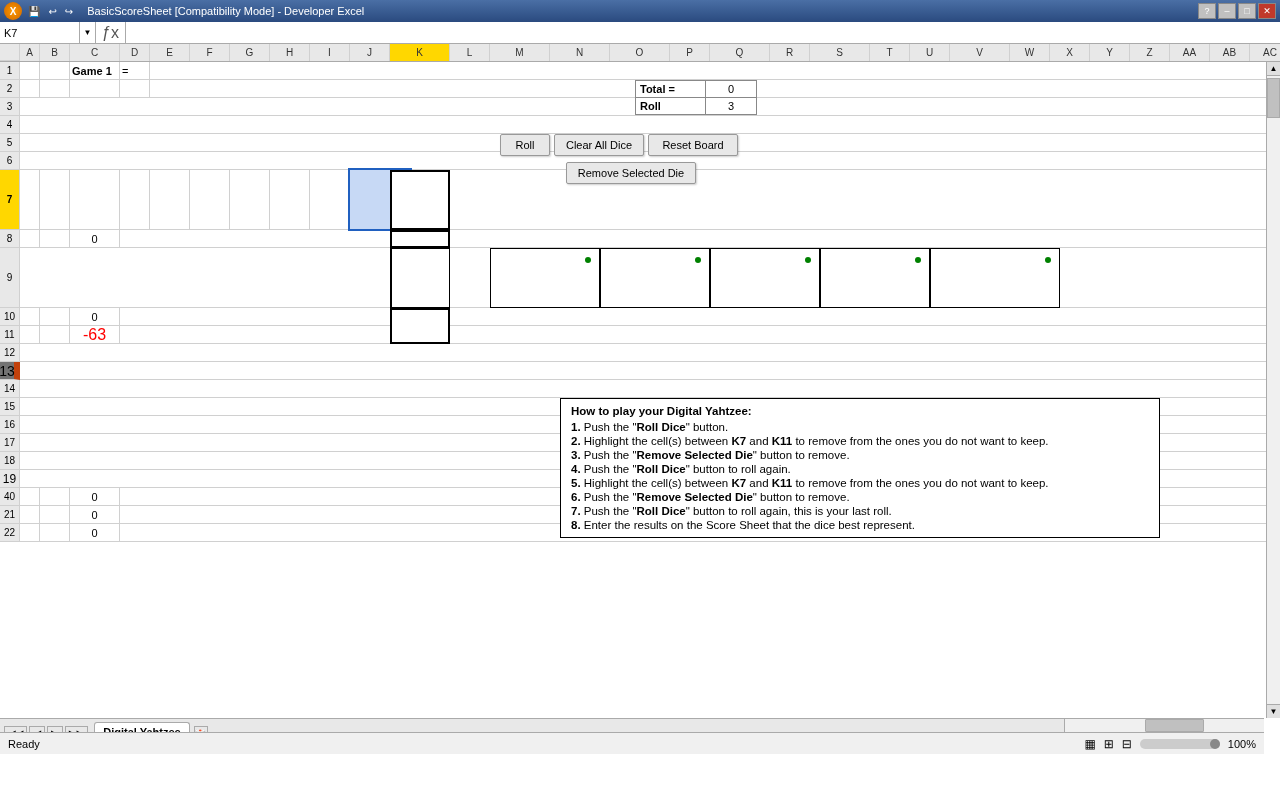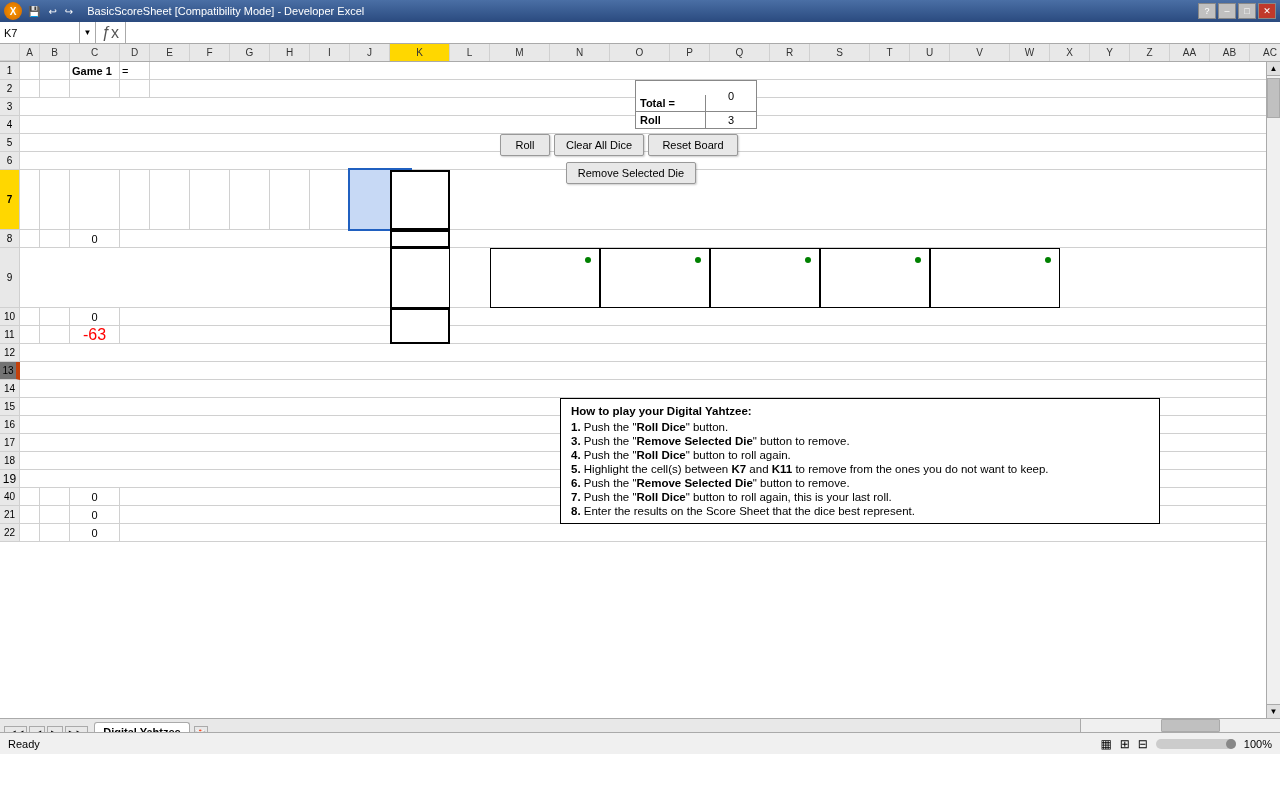--- a/index.html
+++ b/index.html
@@ -289,21 +289,21 @@
                 <div style="width:50px; border-right:1px solid #d0d0d0; height:100%; display:flex; align-items:center; justify-content:center; font-size:16px; color:red;">-63</div>
                 <div style="flex:1;"></div>
               </div>
             </div>
 
             <div style="display:flex; height:18px; flex-shrink:0;">
                 <div style="width:20px; min-width:20px; background:#e8e8e8; border-right:1px solid #d0d0d0; border-bottom:1px solid #d0d0d0; display:flex; align-items:center; justify-content:center; font-size:10px;">12</div>
                 <div style="flex:1; border-bottom:1px solid #d0d0d0;"></div>
               </div>
             <div style="display:flex; height:18px; flex-shrink:0;">
-                <div style="width:20px; min-width:20px; background:#737373; border-right:4px solid #c2410c; border-bottom:1px solid #d0d0d0; display:flex; align-items:center; justify-content:center; font-size:10px;">13</div>
+                <div style="width:20px; min-width:20px; background:#737373; border-right:6px solid #c2410c; border-bottom:1px solid #d0d0d0; display:flex; align-items:center; justify-content:center; font-size:14px;">13</div>
                 <div style="flex:1; border-bottom:1px solid #d0d0d0;"></div>
               </div>
             <div style="display:flex; height:18px; flex-shrink:0;">
                 <div style="width:20px; min-width:20px; background:#e8e8e8; border-right:1px solid #d0d0d0; border-bottom:1px solid #d0d0d0; display:flex; align-items:center; justify-content:center; font-size:10px;">14</div>
                 <div style="flex:1; border-bottom:1px solid #d0d0d0;"></div>
               </div>
             <div style="display:flex; height:18px; flex-shrink:0;">
                 <div style="width:20px; min-width:20px; background:#e8e8e8; border-right:1px solid #d0d0d0; border-bottom:1px solid #d0d0d0; display:flex; align-items:center; justify-content:center; font-size:10px;">15</div>
                 <div style="flex:1; border-bottom:1px solid #d0d0d0;"></div>
               </div>
@@ -347,21 +347,21 @@
                   <div style="width:20px; border-right:1px solid #d0d0d0; height:100%;"></div>
                   <div style="width:30px; border-right:1px solid #d0d0d0; height:100%;"></div>
                   <div style="width:50px; border-right:1px solid #d0d0d0; height:100%; display:flex; align-items:center; justify-content:center; font-size:11px;">0</div>
                   <div style="flex:1;"></div>
                 </div>
               </div>
           </div>
 
           <div style="position:absolute; top:18px; left:635px; border:1px solid #888; background:#fff; z-index:10;">
             <div style="display:flex; border-bottom:1px solid #888;">
-              <div style="width:70px; padding:2px 4px; border-right:1px solid #888; font-size:11px; font-weight:bold; display:flex; align-items:center;margin-top:14px;">Total =</div>
+              <div style="width:70px; padding:2px 4px; border-right:1px solid #888; font-size:11px; font-weight:bold; display:flex; align-items:center;">Total =</div>
               <div style="width:50px; padding:2px 4px; font-size:11px; display:flex; align-items:center; justify-content:center;">0</div>
             </div>
             <div style="display:flex;">
               <div style="width:70px; padding:2px 4px; border-right:1px solid #888; font-size:11px; font-weight:bold; display:flex; align-items:center;">Roll</div>
               <div style="width:50px; padding:2px 4px; font-size:11px; display:flex; align-items:center; justify-content:center;">3</div>
             </div>
           </div>
 
           <div style="position:absolute; top:72px; left:500px; display:flex; gap:4px; z-index:10;">
             <button class="xl-button" style="position:static; width:50px; height:22px; background:#e8e8e8; border:1px solid #999; border-radius:2px; font-size:11px; cursor:pointer;">Roll</button>
@@ -398,20 +398,24 @@
 
           <div style="position:absolute; top:246px; left:390px; width:60px; height:36px; border:2px solid #000; background:#fff; z-index:5;"></div>
 
           <div style="position:absolute; top:336px; left:560px; width:600px; border:1px solid #000; background:#fff; padding:6px 10px; font-size:11.5px; z-index:10;">
             <div style="font-weight:bold; margin-bottom:4px;">How to play your Digital Yahtzee:</div>
             <div style="margin-bottom:2px;">
               <span style="font-weight:bold;">1.</span>
               <span> Push the "<span style="font-weight:bold;">Roll Dice</span>" button.</span>
             </div>
             <div style="margin-bottom:2px;">
+              <span style="font-weight:bold;">2.</span>
+              <span> Highlight the cell(s) between <span style="font-weight:bold;">K7</span> and <span style="font-weight:bold;">K11</span> to remove from the ones you do not want to keep.</span>
+            </div>
+            <div style="margin-bottom:2px;">
               <span style="font-weight:bold;">3.</span>
               <span> Push the "<span style="font-weight:bold;">Remove Selected Die</span>" button to remove.</span>
             </div>
             <div style="margin-bottom:2px;">
               <span style="font-weight:bold;">4.</span>
               <span> Push the "<span style="font-weight:bold;">Roll Dice</span>" button to roll again.</span>
             </div>
             <div style="margin-bottom:2px;">
               <span style="font-weight:bold;">5.</span>
               <span> Highlight the cell(s) between <span style="font-weight:bold;">K7</span> and <span style="font-weight:bold;">K11</span> to remove from the ones you do not want to keep.</span>
@@ -425,21 +429,21 @@
               <span> Push the "<span style="font-weight:bold;">Roll Dice</span>" button to roll again, this is your last roll.</span>
             </div>
             <div>
               <span style="font-weight:bold;">8.</span>
               <span> Enter the results on the Score Sheet that the dice best represent.</span>
             </div>
           </div>
 
         </div>
 
-        <div style="position:absolute; bottom:0; left:0; right:0; height:36px; background:#404040;">
+        <div style="position:absolute; bottom:0; left:0; right:16px; height:36px; background:#404040;">
 
           <div style="position:absolute; top:0; left:0; right:200px; height:22px; background:#e8e8e8; border-top:1px solid #aaa; display:flex; align-items:flex-end; padding-left:4px;">
             <div style="font-size:10px; padding:0 3px; cursor:pointer; border:1px solid #aaa; margin-right:2px; height:14px; display:flex; align-items:center;">◀◀</div>
             <div style="font-size:10px; padding:0 3px; cursor:pointer; border:1px solid #aaa; margin-right:2px; height:14px; display:flex; align-items:center;">◀</div>
             <div style="font-size:10px; padding:0 3px; cursor:pointer; border:1px solid #aaa; margin-right:2px; height:14px; display:flex; align-items:center;">▶</div>
             <div style="font-size:10px; padding:0 3px; cursor:pointer; border:1px solid #aaa; margin-right:4px; height:14px; display:flex; align-items:center;">▶▶</div>
             <div class="sheet-tab active" style="height:18px; display:flex; align-items:center; font-size:11px; background:#fff; border:1px solid #aaa; border-bottom:none; padding:0 8px; border-radius:3px 3px 0 0;">Digital Yahtzee</div>
             <div style="margin-left:4px; font-size:10px; border:1px solid #aaa; width:14px; height:14px; display:flex; align-items:center; justify-content:center; cursor:pointer;">🎲</div>
           </div>
 

